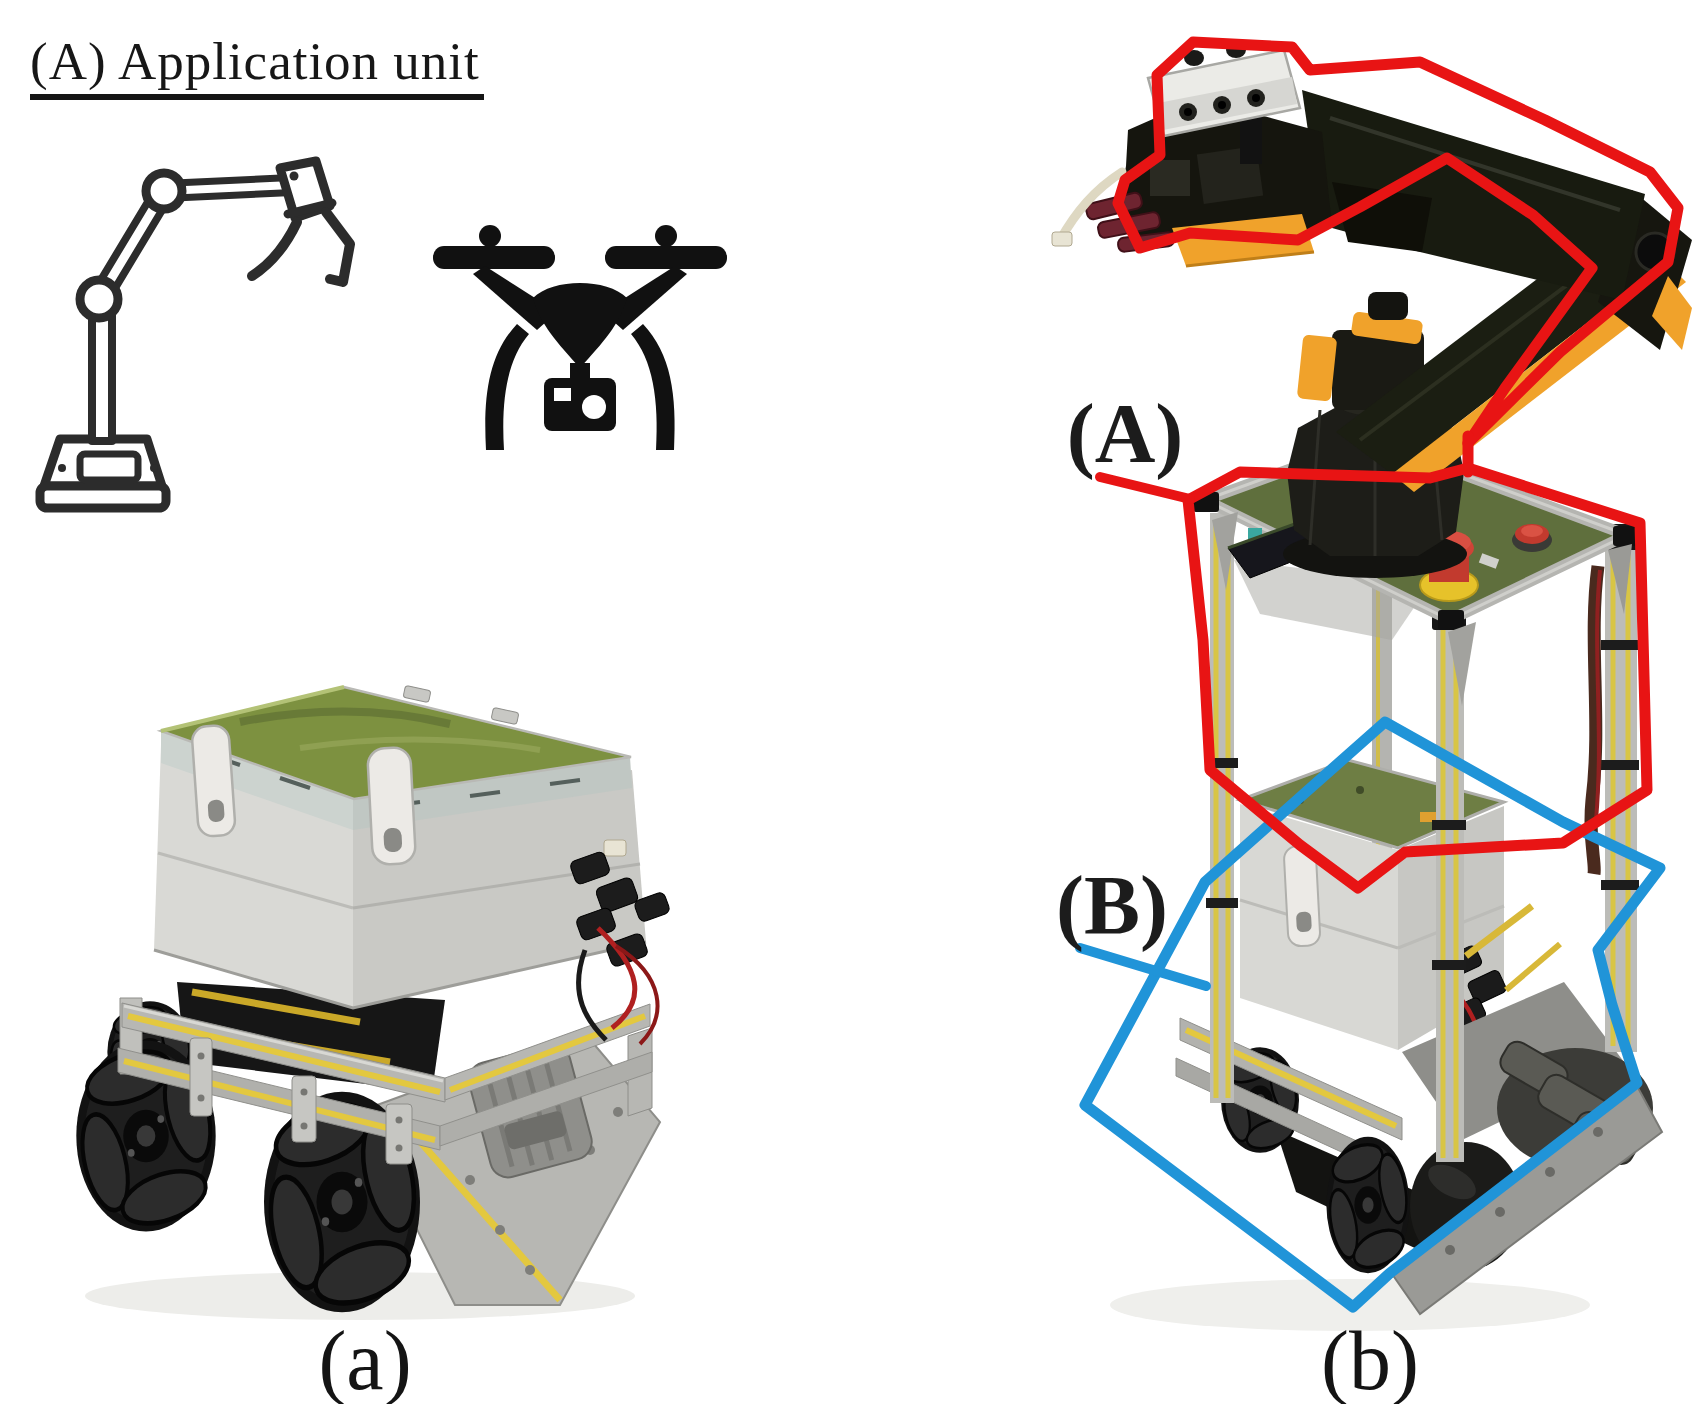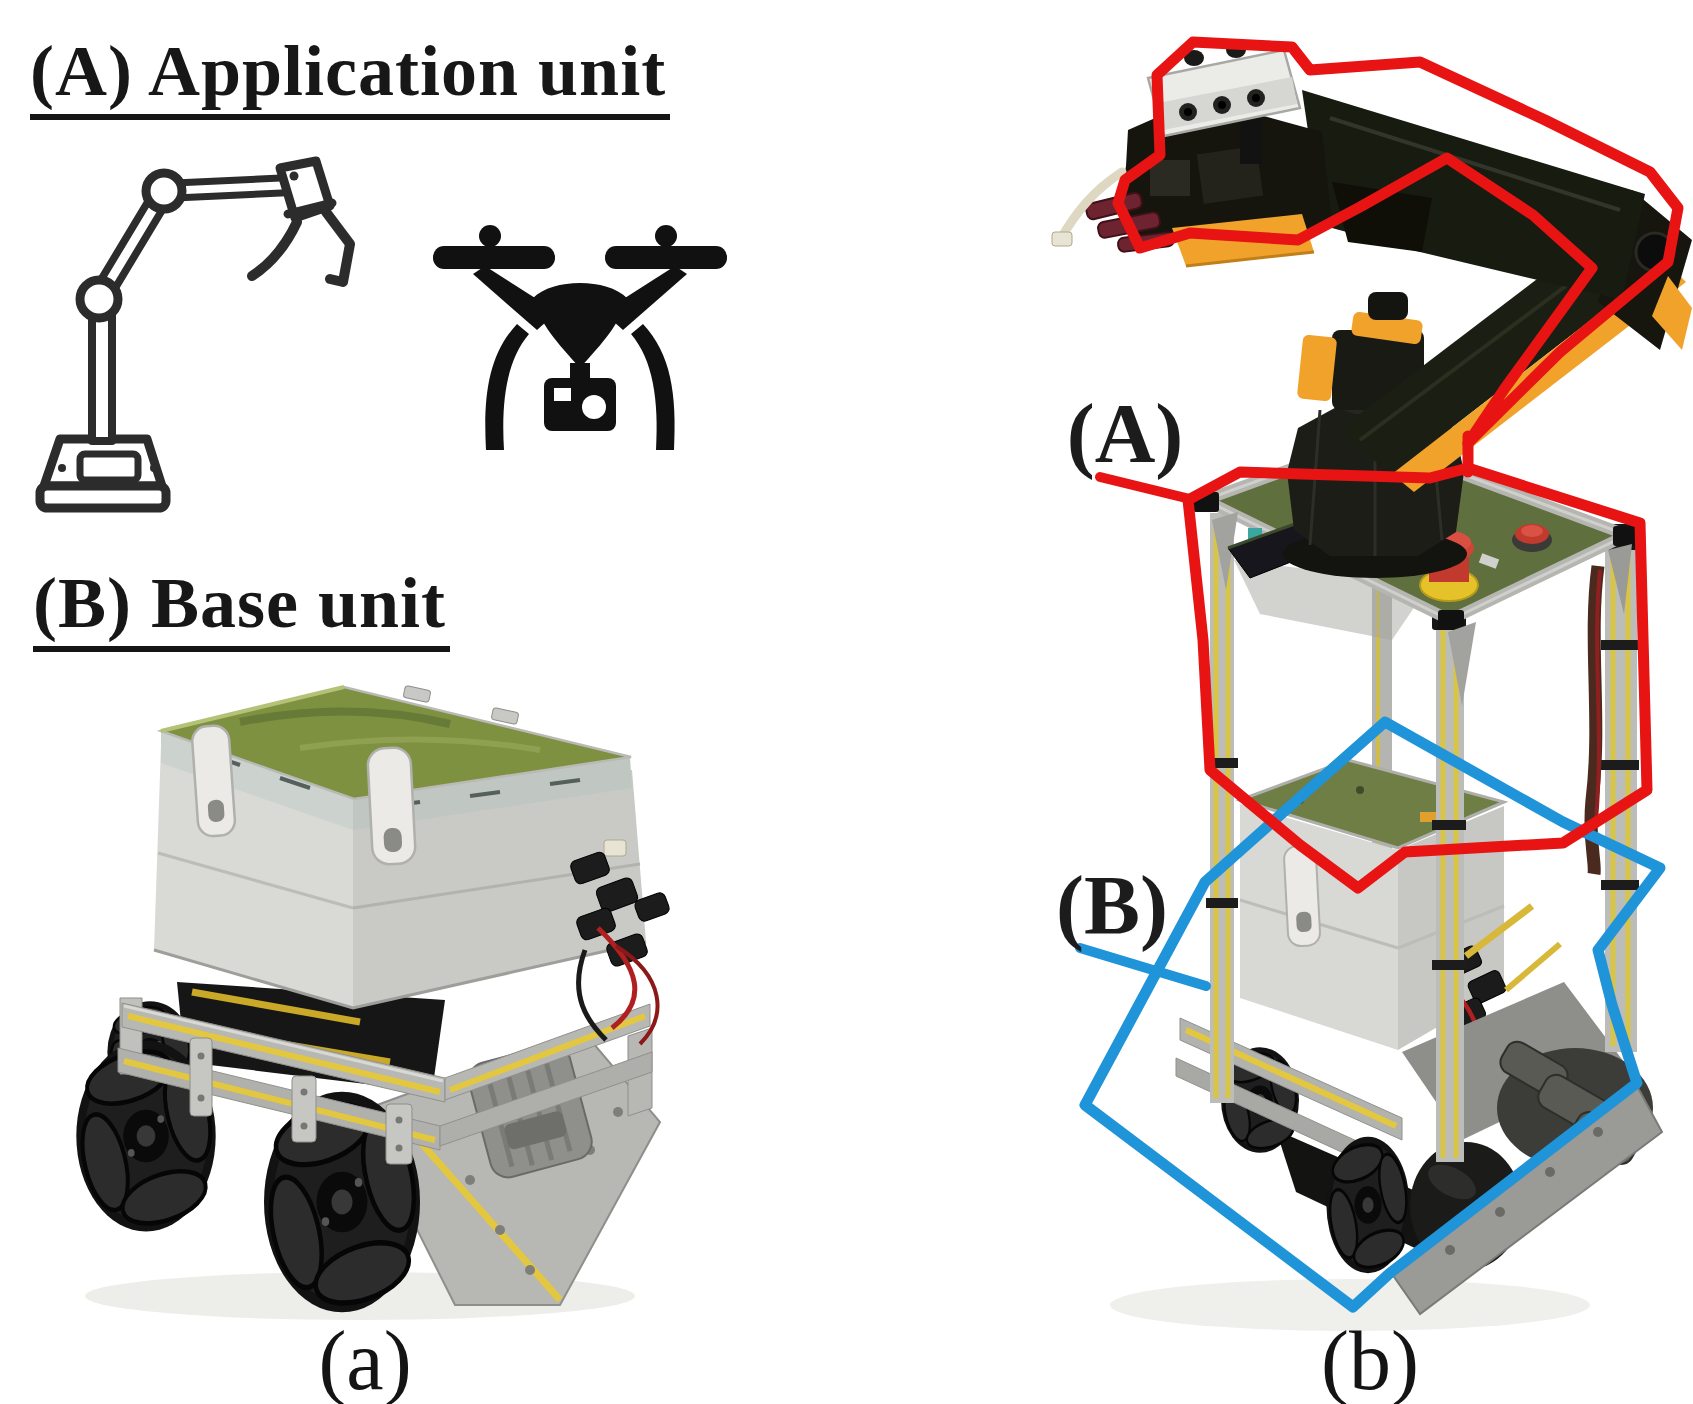--- a/index.html
+++ b/index.html
@@ -1,18 +1,18 @@
 <!DOCTYPE html>
 <html><head>
 <meta charset="utf-8">
 <style>
   html,body{margin:0;padding:0;background:#ffffff;}
   #page{position:relative;width:1693px;height:1404px;background:#ffffff;overflow:hidden;
         font-family:"Liberation Serif","DejaVu Serif",serif;color:#171717;}
-  .heading{position:absolute;font-weight:bold;font-size:72px;letter-spacing:1px;
+  .heading{position:absolute;font-weight:normal;font-size:53px;letter-spacing:1px;
            line-height:1.05;color:#171717;border-bottom:6px solid #151515;
            padding:0 4px 4px 0;white-space:nowrap;}
   #heading-a{left:30px;top:34px;}
   #heading-b{left:33px;top:566px;}
   .subcaption{position:absolute;font-size:84px;color:#141414;text-align:center;}
   #caption-a{left:300px;top:1312px;width:130px;}
   #caption-b{left:1300px;top:1312px;width:140px;}
   .abs{position:absolute;}
   svg{overflow:visible;}
   .outline{fill:none;stroke-width:11;stroke-linejoin:round;stroke-linecap:round;}
@@ -67,21 +67,20 @@
       <path d="M108,90 C128,70 182,70 202,90 C194,118 178,134 155,160 C132,134 116,118 108,90 Z"></path>
       <rect x="145" y="155" width="20" height="16"></rect>
       <rect x="119" y="170" width="72" height="53" rx="8"></rect>
       <rect x="129" y="180" width="17" height="13" fill="#ffffff"></rect>
       <circle cx="169" cy="199" r="12" fill="#ffffff"></circle>
       <path d="M92,116 C64,146 58,186 61,242 L79,242 C76,192 82,152 104,126 Z"></path>
       <path d="M218,116 C246,146 252,186 249,242 L231,242 C234,192 228,152 206,126 Z"></path>
     </g>
   </svg>
 
-  <div class="heading" id="heading-b">(B) Base unit</div>
 
   <svg class="abs" style="left:55px;top:640px;" width="645" height="690" viewBox="55 640 645 690">
     <defs>
       <g id="mw">
         <ellipse rx="52" ry="62" fill="#121212"></ellipse>
         <ellipse rx="46" ry="56" fill="#1e1e1e"></ellipse>
         <g fill="#2c2c2c" stroke="#060606" stroke-width="3">
           <ellipse cx="-2" cy="-40" rx="32" ry="15" transform="rotate(-16)"></ellipse>
           <ellipse cx="34" cy="-6" rx="15" ry="32" transform="rotate(-16)"></ellipse>
           <ellipse cx="-34" cy="8" rx="15" ry="32" transform="rotate(-16)"></ellipse>

